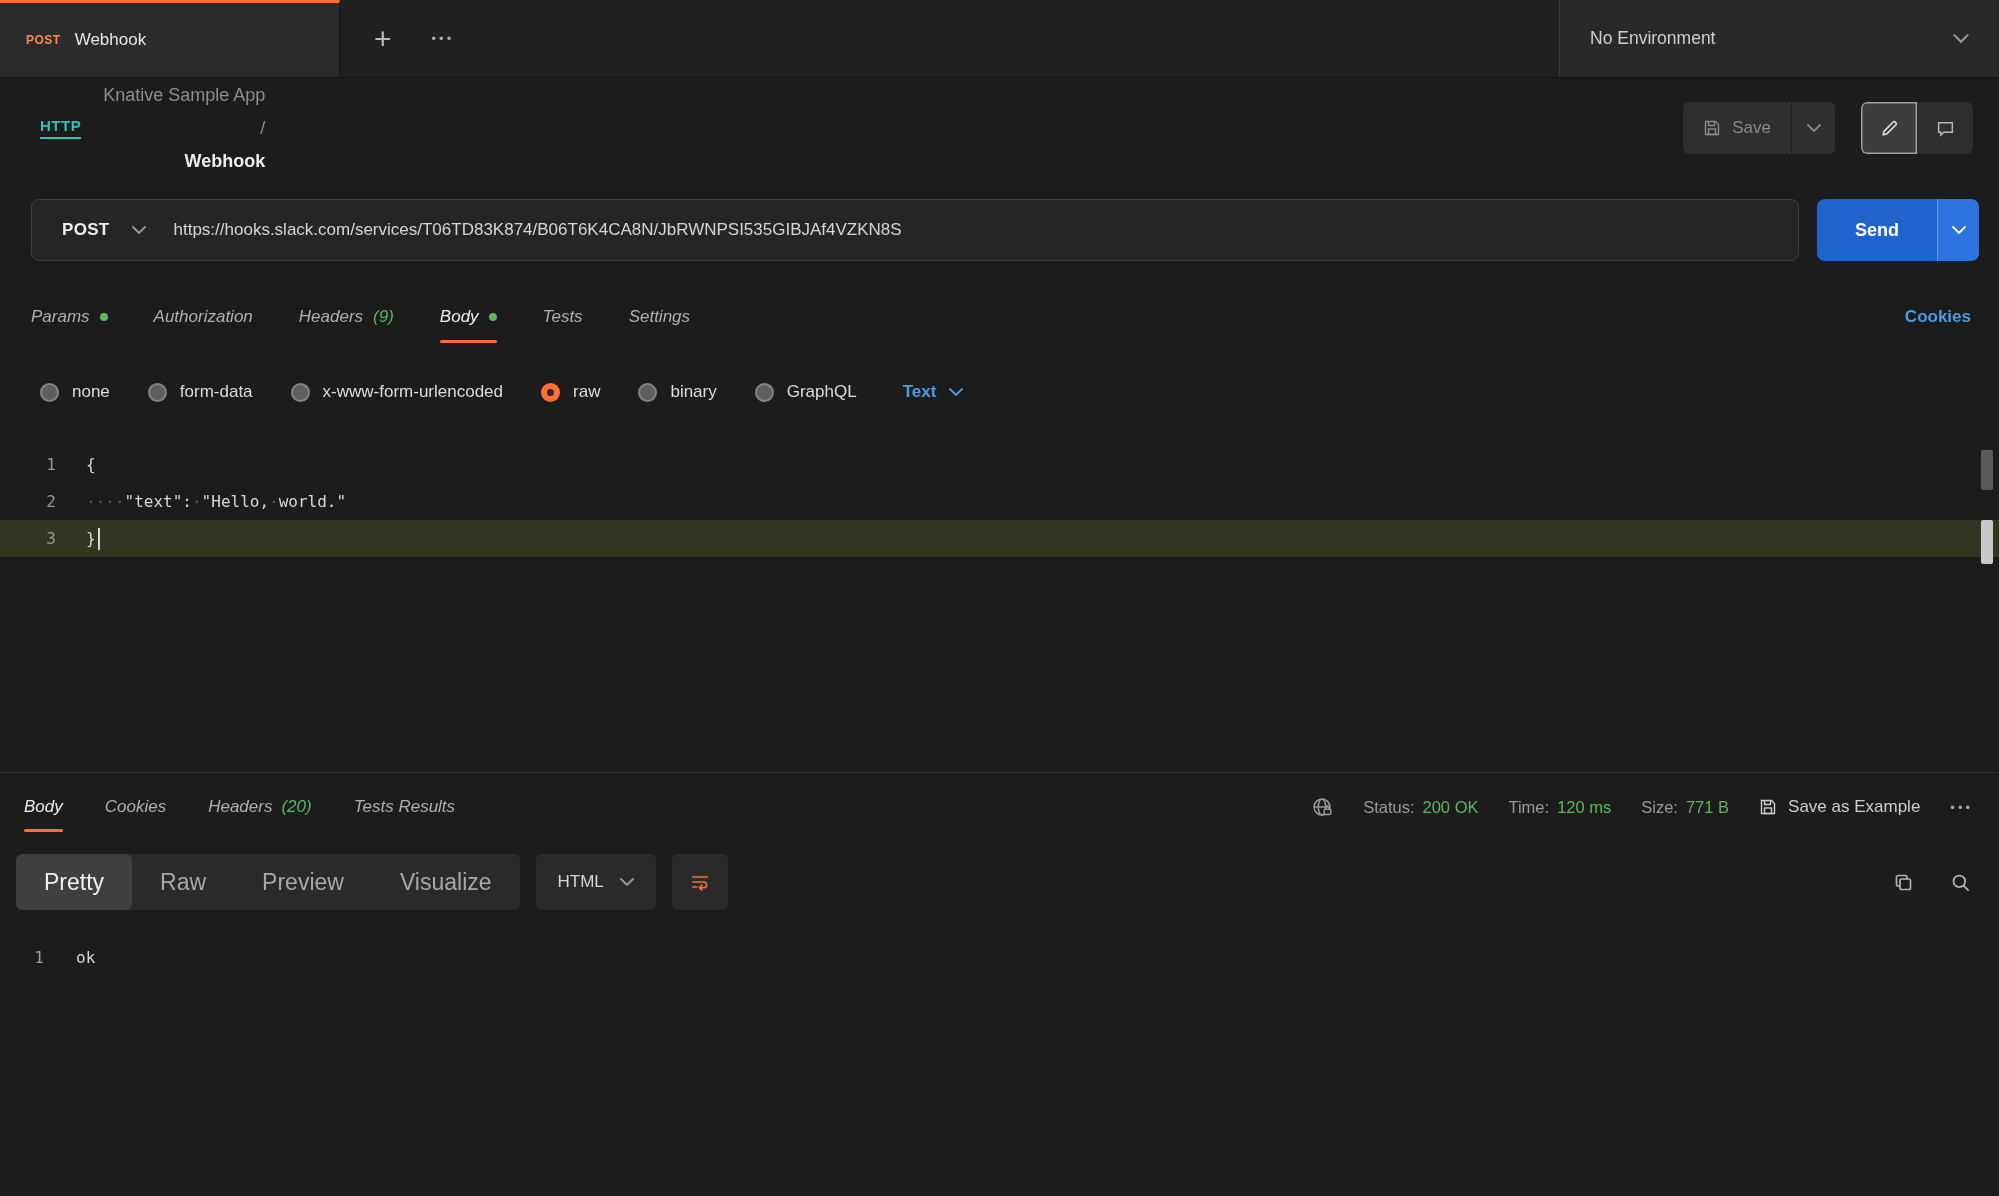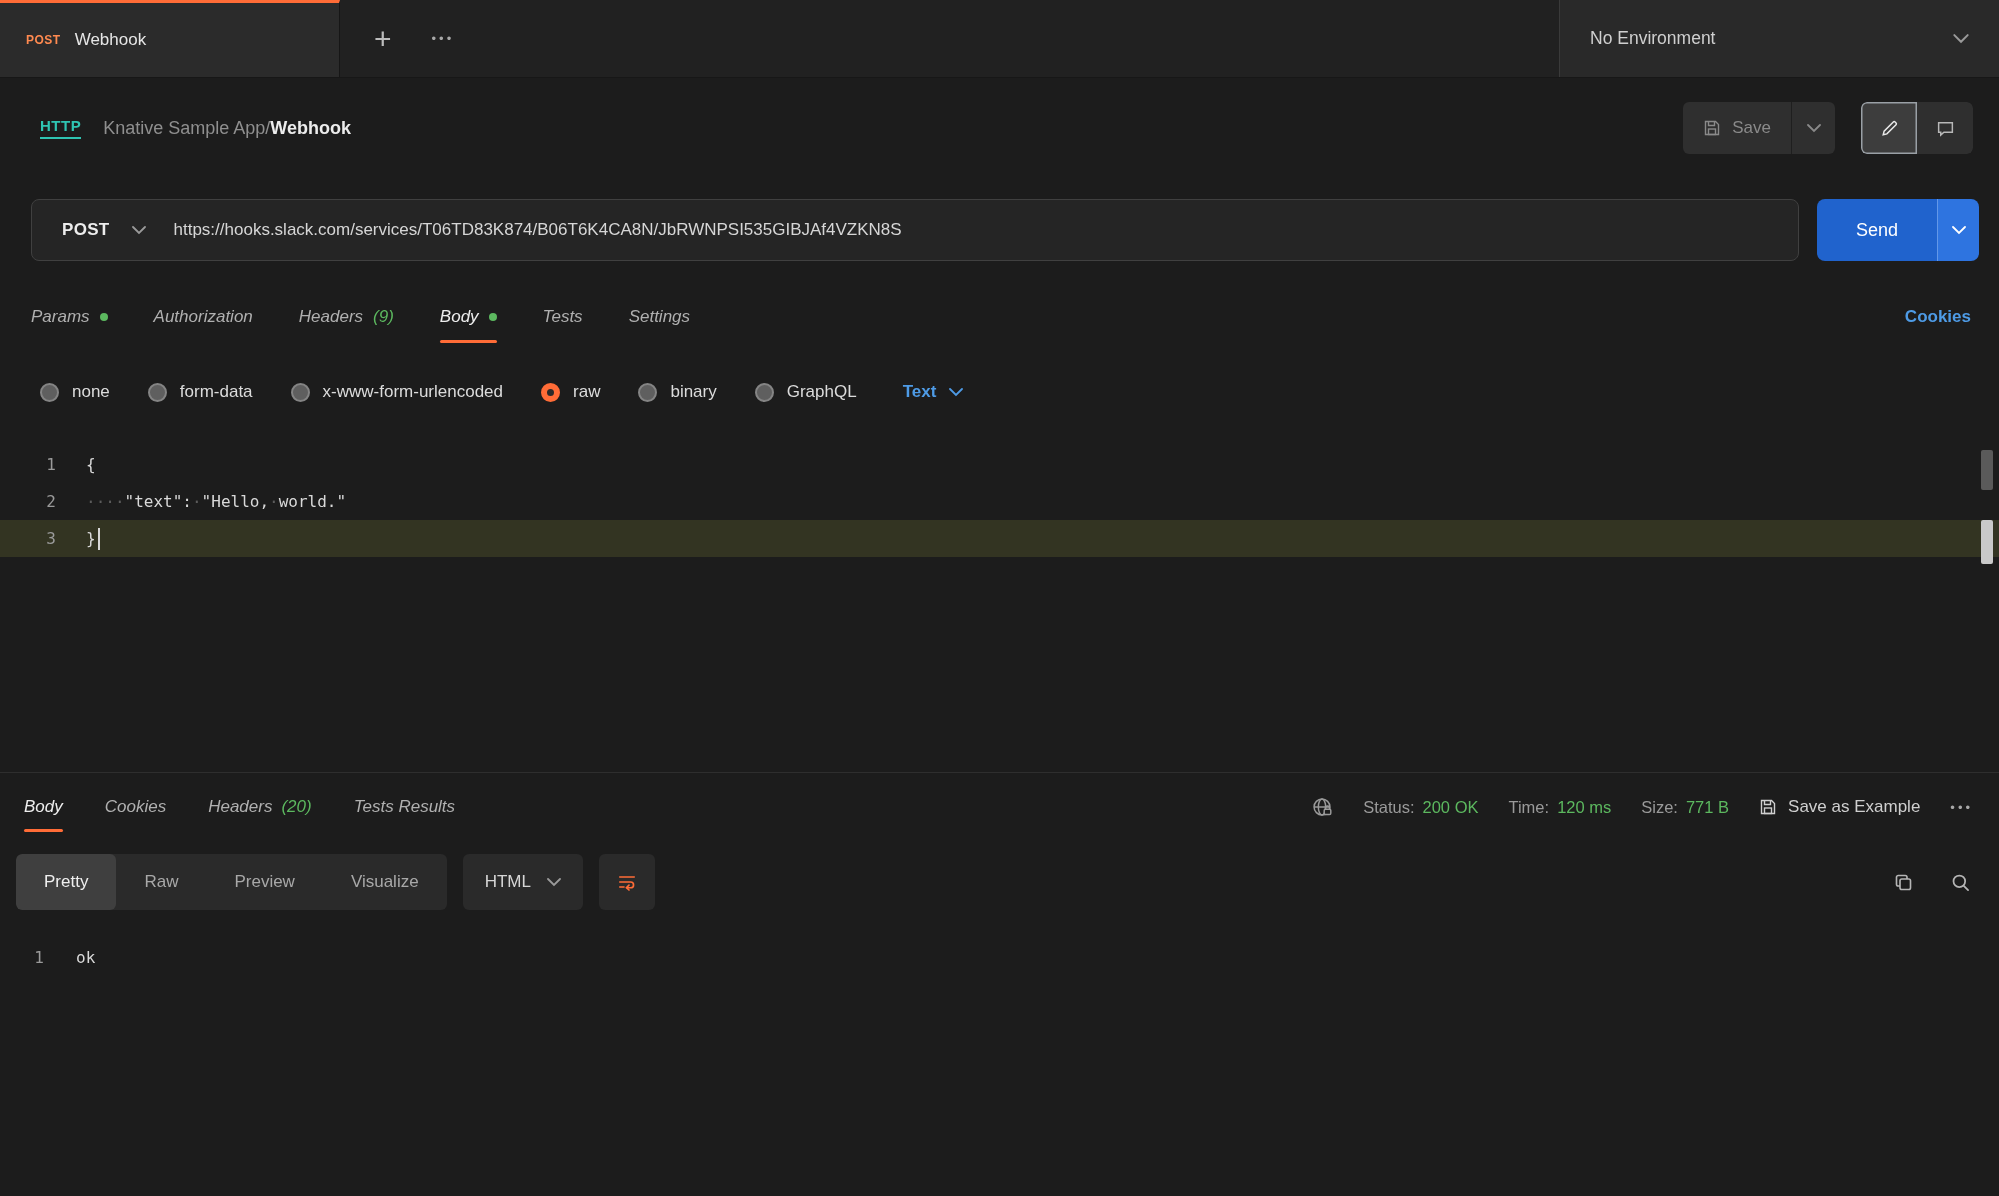--- a/index.html
+++ b/index.html
@@ -22,21 +22,21 @@
   .newtab { font-size:30px; font-weight:300; color:#bcbcbc; line-height:1; }
   .dots { font-size:13px; letter-spacing:3px; color:#a8a8a8; }
   .env { width:440px; background:#292929; border-left:1px solid #3a3a3a; display:flex; align-items:center;
          justify-content:space-between; padding:0 30px; color:#cfcfcf; font-size:17.5px; cursor:pointer; }
   .chev { color:#9a9a9a; }
 
   
   .req-header { height:100px; display:flex; align-items:center; gap:22px; padding:0 26px 0 40px; }
   .http-badge { color:#2fc4b2; font-weight:700; font-size:15px; letter-spacing:.5px;
                 border-bottom:2.5px solid #2fc4b2; padding-bottom:3px; }
-  .crumb { display:flex; font-size:18px; align-items:flex-start; }
+  .crumb { display:flex; gap:12px; font-size:18px; align-items:flex-end;flex-direction:column; }
   .crumb .col, .crumb .sep { color:#8f8f8f; }
   .crumb .cur { color:#ececec; font-weight:600; }
   .hdr-actions { margin-left:auto; display:flex; align-items:center; gap:26px; }
   .save-group { display:flex; }
   .save-btn { display:flex; align-items:center; gap:11px; height:52px; padding:8px 20px;
               background:#2f2f2f; color:#8a8a8a; font-size:17px; border-radius:6px 0 0 6px; }
   .save-chev { width:44px; height:52px; background:#2f2f2f; color:#8a8a8a; border-left:1px solid #1f1f1f;
                border-radius:0 6px 6px 0; display:flex; align-items:center; justify-content:center; }
   .edit-group { display:flex; border-radius:6px; overflow:hidden; }
   .edit-btn { width:56px; height:52px; background:#3d3d3d; display:flex; align-items:center; justify-content:center;
@@ -46,21 +46,21 @@
 
   
   .url-row { height:104px; display:flex; align-items:center; gap:18px; padding:0 20px 0 31px; }
   .url-box { flex:1; height:62px; border:1px solid #404040; border-radius:8px; background:#252525;
              display:flex; align-items:center; }
   .method-dd { display:flex; align-items:center; gap:22px; padding:0 28px 0 30px; cursor:pointer; }
   .method-dd .m { font-weight:700; font-size:17px; color:#ededed; letter-spacing:.3px; }
   .url-input { flex:1; background:transparent; border:none; outline:none; color:#d6d6d6; font-size:17px;
                font-family:"Liberation Sans", sans-serif; padding-right:24px; }
   .send-group { display:flex; height:62px; }
-  .send-btn { width:120px; background:#2063cd; color:#fff; font-size:18px; font-weight:400;
+  .send-btn { width:120px; background:#2063cd; color:#fff; font-size:18px; font-weight:700;
               border-radius:8px 0 0 8px; }
   .send-chev { width:42px; background:#2e74e0; color:#fff; border-left:1px solid rgba(255,255,255,.25);
                border-radius:0 8px 8px 0; display:flex; align-items:center; justify-content:center; }
 
   
   .req-tabs { height:70px; display:flex; align-items:center; gap:46px; padding:0 28px 0 31px;
               font-size:17px; color:#b0b0b0; }
   .rtab { position:relative; height:100%; display:flex; align-items:center; gap:10px; cursor:pointer;font-style:italic; }
   .rtab.active { color:#ededed;text-align:center; }
   .underline { position:absolute; left:0; right:0; bottom:9px; height:3px; background:#ff6c37; border-radius:2px; }
@@ -96,21 +96,21 @@
   .resp-meta .rtab { gap:9px; }
   .meta-right { margin-left:auto; display:flex; align-items:center; gap:30px; font-size:16.5px; }
   .mlabel { color:#9a9a9a; }
   .mval { color:#5cb85f; }
   .metric { display:flex; gap:8px; }
   .save-ex { display:flex; align-items:center; gap:11px; color:#cfcfcf; font-size:17px; }
   .globe { color:#9a9a9a; }
 
   .resp-controls { height:82px; display:flex; align-items:center; gap:16px; padding:0 28px 0 16px; }
   .seg { display:flex; background:#2a2a2a; border-radius:6px; overflow:hidden; height:56px; }
-  .seg-btn { padding:0 28px; font-size:17px; color:#a8a8a8; display:flex; align-items:center; }
+  .seg-btn { padding:0 28px; font-size:23px; color:#a8a8a8; display:flex; align-items:center; }
   .seg-btn.active { background:#3f3f3f; color:#f0f0f0; border-radius:6px; }
   .format-dd { height:56px; background:#2a2a2a; border-radius:6px; display:flex; align-items:center;
                gap:16px; padding:0 22px; color:#d6d6d6; font-size:17px; }
   .wrap-btn { width:56px; height:56px; background:#2a2a2a; border-radius:6px; display:flex;
               align-items:center; justify-content:center; color:#ff6c37; }
   .rc-right { margin-left:auto; display:flex; align-items:center; gap:36px; color:#b5b5b5; }
 
   .resp-body { padding-top:16px; font-family:"DejaVu Sans Mono", monospace; font-size:16px; }
   .resp-line { display:flex; align-items:center; height:36px; }
   .resp-ln { flex:none; width:76px; text-align:right; padding-right:32px; color:#9a9a9a; }

